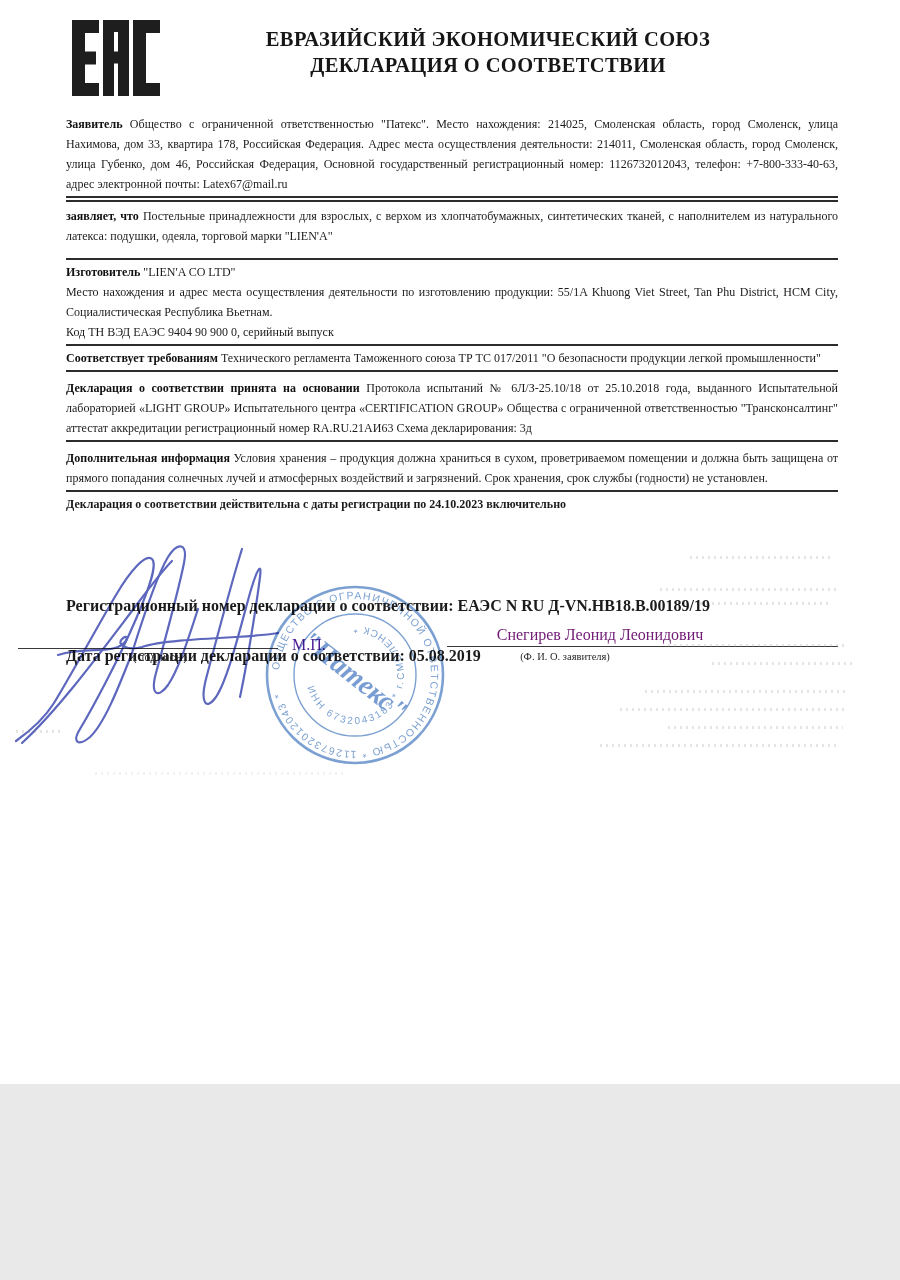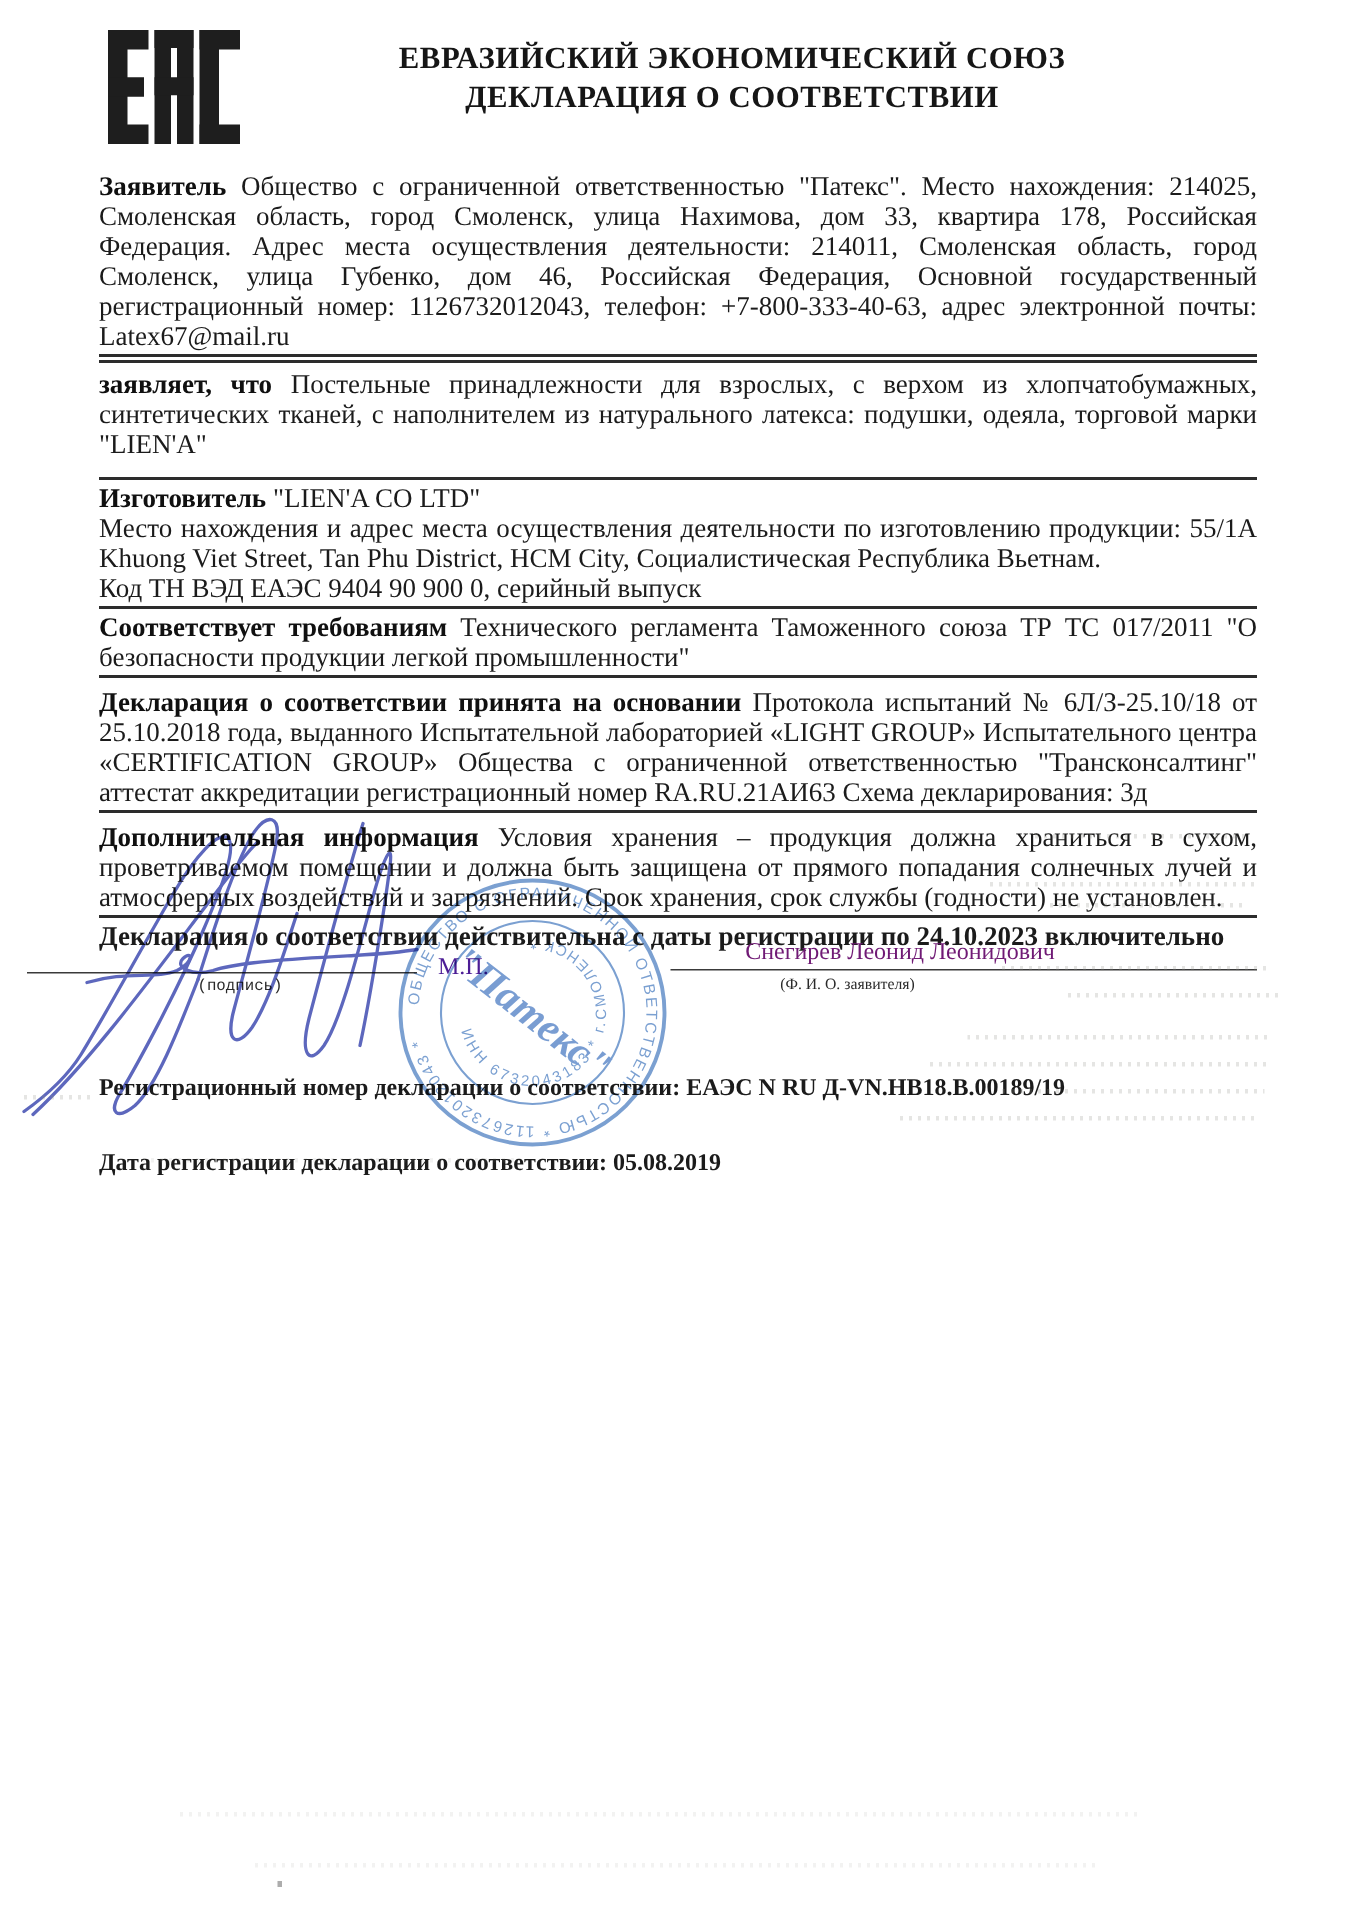--- a/index.html
+++ b/index.html
@@ -1,25 +1,25 @@
 <!DOCTYPE html>
 <html><head>
 <meta charset="utf-8">
 <style>
   html,body{margin:0;padding:0;background:#e9e9e9;}
-  .page{position:relative;width:900px;height:1280px;background:#ffffff;margin:0 auto;
+  .page{position:relative;width:900px;height:1084px;background:#ffffff;margin:0 auto;
         font-family:"Liberation Serif","DejaVu Serif",serif;color:#1b1b1b;overflow:hidden;}
   .content{position:absolute;left:66px;top:0;width:772px;}
   
   .hdr{display:flex;align-items:flex-start;padding-top:20px;}
   .eac{flex:0 0 auto;margin-left:6px;}
   .titles{flex:1;text-align:center;margin-top:6px;margin-left:18px;margin-right:40px;}
   .t1{font-weight:bold;font-size:20.5px;line-height:26px;letter-spacing:.4px;color:#161616;}
   
-  .para{margin:0;font-size:18px;line-height:20px;text-align:justify;}
+  .para{margin:0;font-size:12px;line-height:20px;text-align:justify;}
   .single{text-align:left;}
   .lbl{font-weight:bold;color:#101010;}
   .rule{border:none;border-top:2px solid #2c2c2c;margin:2px 0 2px 0;}
   .gap12{margin-top:12px;} .gap4{margin-top:4px;}
   .p1{margin-top:18px;}
   .bold-line{font-weight:bold;text-align:left;}
   
   .sigzone{position:relative;height:82px;}
   .abs{position:absolute;}
   .mp{font-size:16px;color:#4c1d95;}

